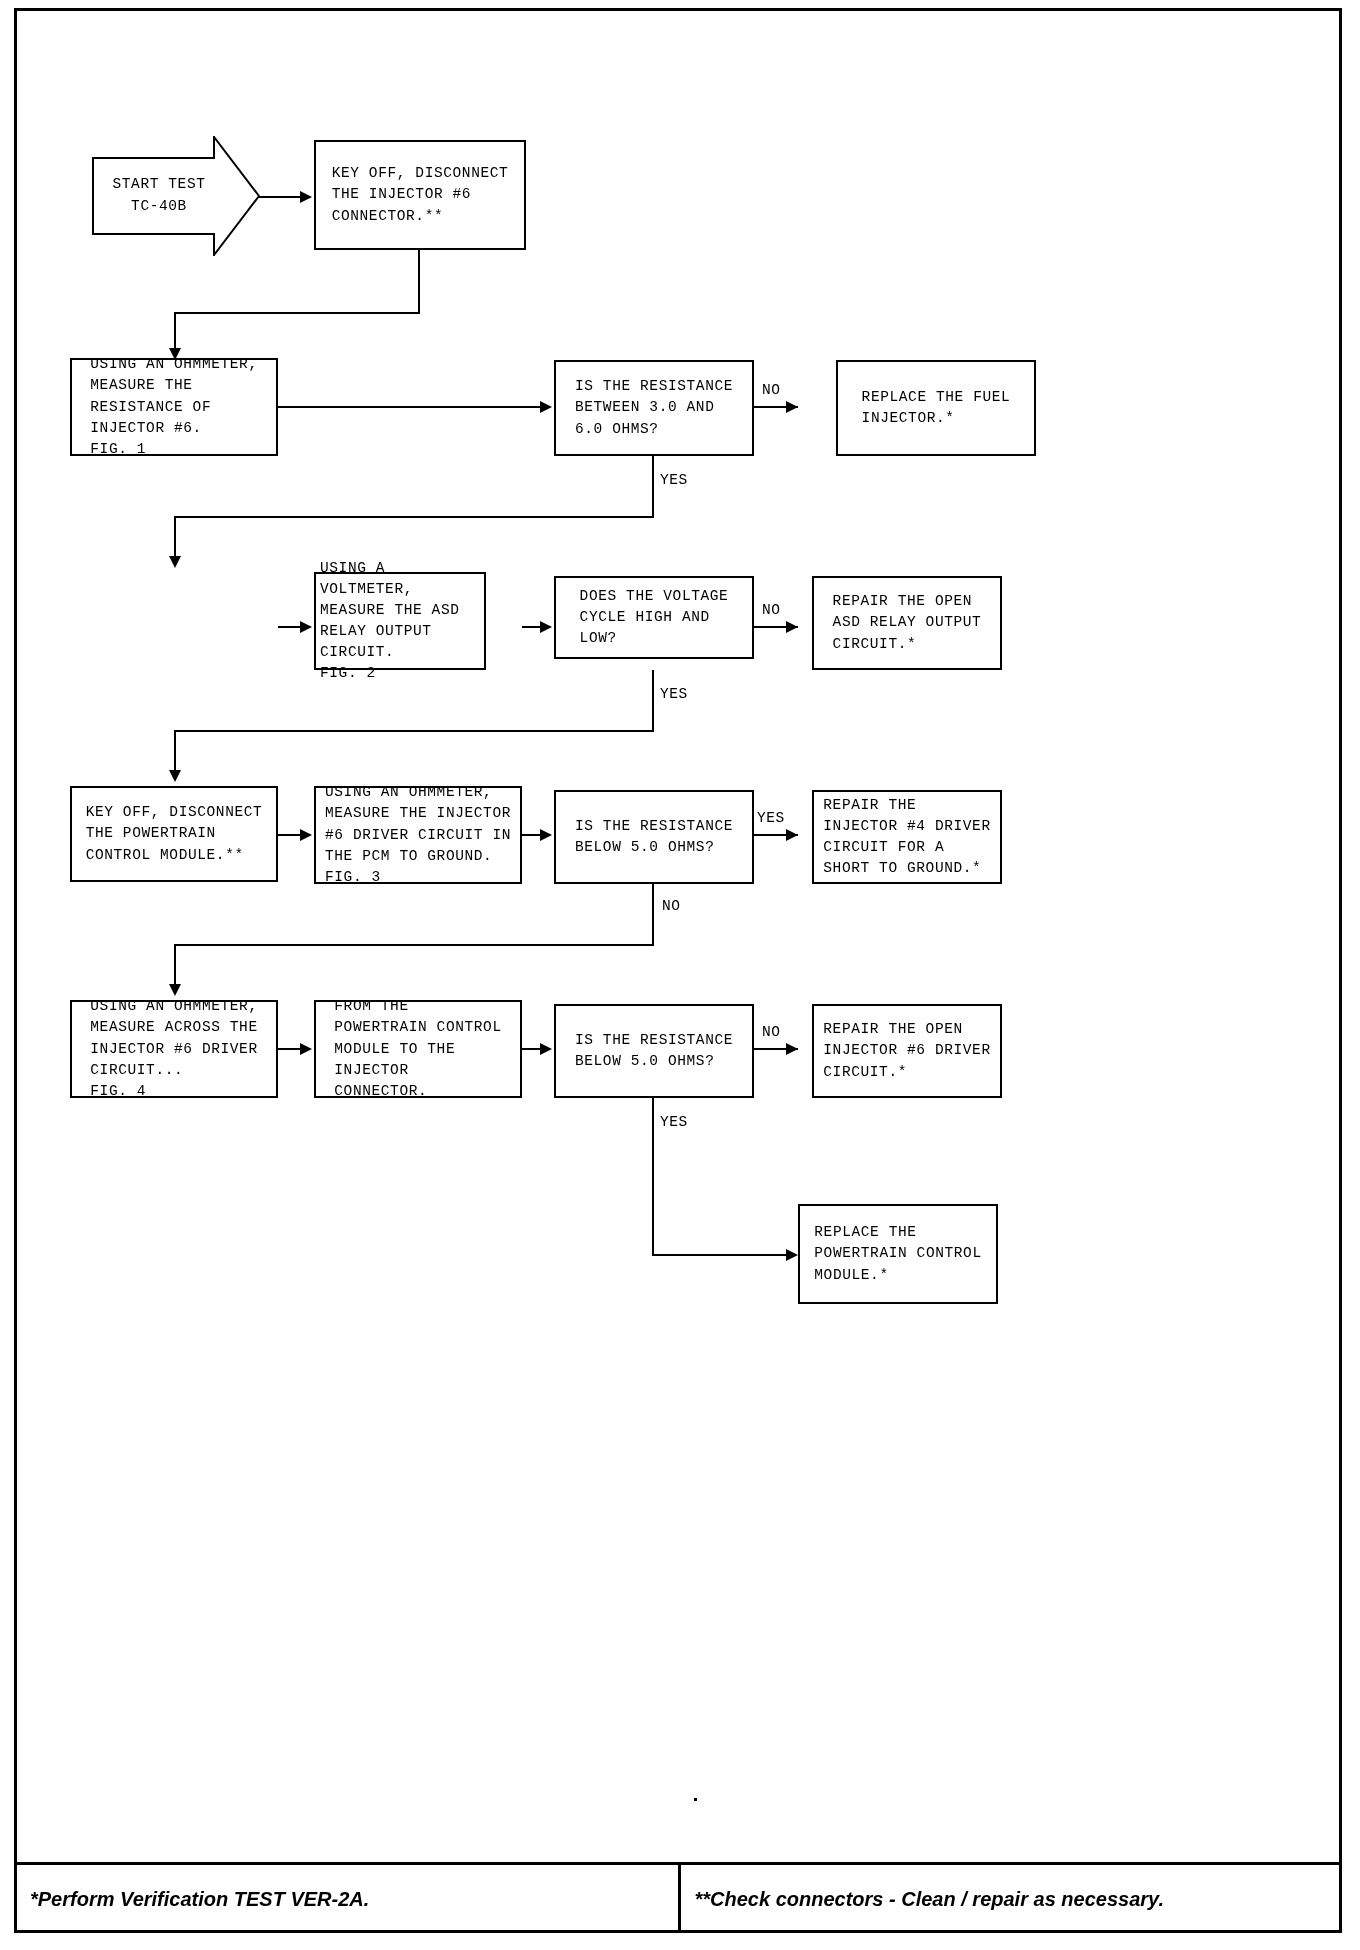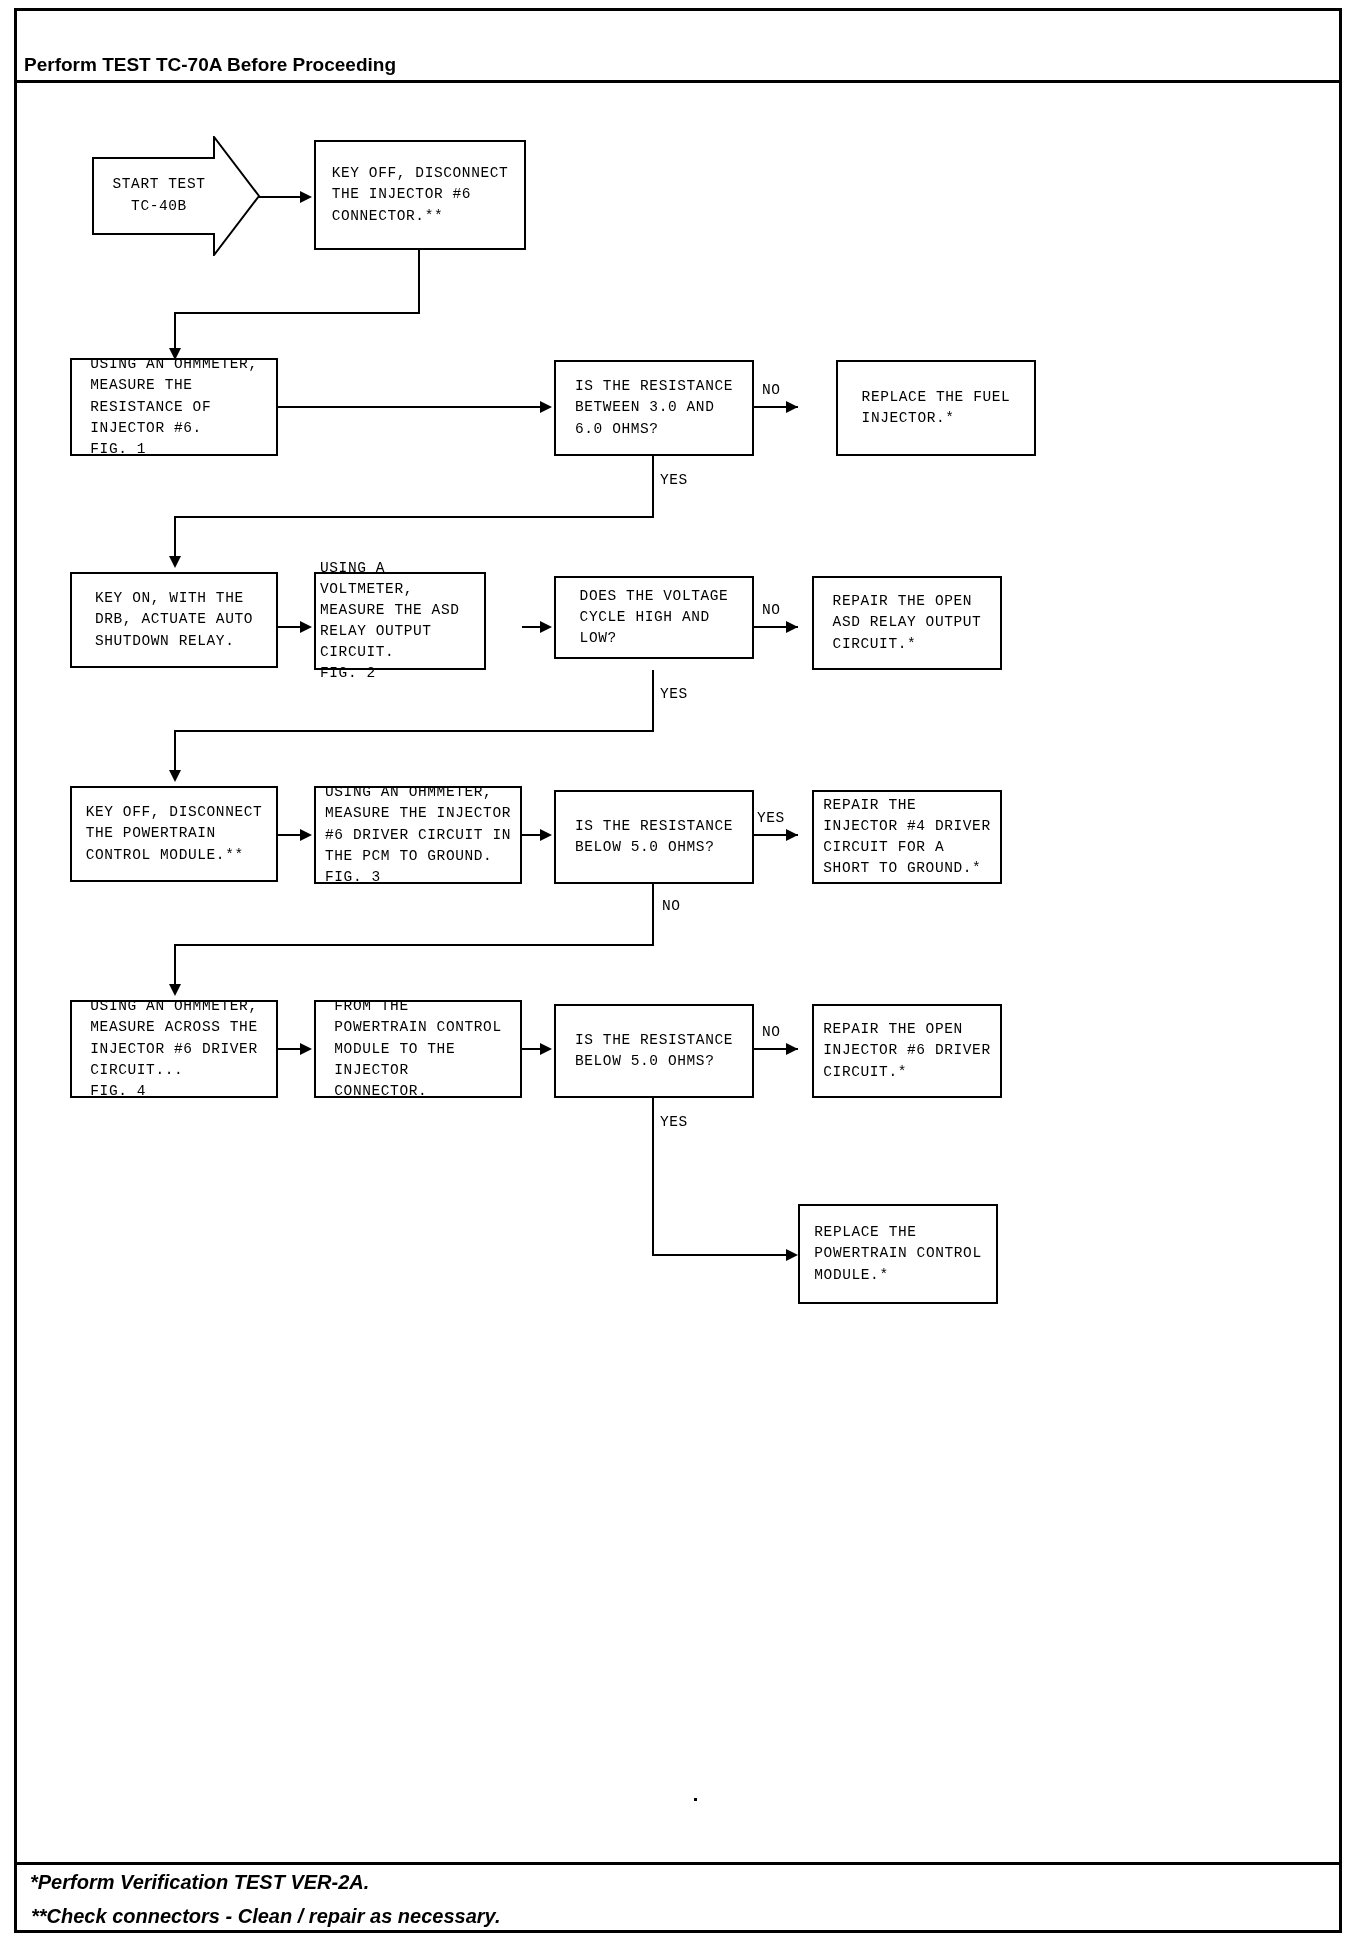--- a/index.html
+++ b/index.html
@@ -86,21 +86,20 @@
   
   .footer-block {
     position: absolute;
     left: 14px;
     top: 1862px;
     width: 1328px;
     height: 71px;
     box-sizing: border-box;
     border-top: 3px solid #000;
     display: flex;
-    flex-direction: column;
   }
   .footer-cell {
     flex: 1;
     display: flex;
     align-items: center;
     padding-left: 16px;
     box-sizing: border-box;
     font-weight: bold;
     font-style: italic;
     font-size: 20px;
@@ -194,21 +193,20 @@
   }
 </style>
 </head>
 <body>
 
 <div id="page">
 
   <div class="page-frame"></div>
 
   <div class="header-block">
-    <div class="header-row2">Perform TEST TC-70A Before Proceeding</div>
   </div>
 
   <div class="start-node" style="left:92px; top:136px; width:168px; height:120px;">
     <svg viewBox="0 0 168 120" preserveAspectRatio="none">
       <polygon points="1,22 122,22 122,1 167,60 122,119 122,98 1,98" fill="#ffffff" stroke="#000000" stroke-width="2"></polygon>
     </svg>
     <span class="start-label">START TEST
 TC-40B</span>
   </div>
 
@@ -243,23 +241,20 @@
 
   <div class="node" style="left:798px; top:360px; width:200px; height:96px;margin-left:38px;">REPLACE THE FUEL
 INJECTOR.*</div>
 
   <div class="conn conn-v" style="left:652px; top:456px; width:2px; height:62px;"></div>
   <div class="branch-label" style="left:660px; top:472px;">YES</div>
   <div class="conn conn-h" style="left:174px; top:516px; width:480px; height:2px;"></div>
   <div class="conn conn-v" style="left:174px; top:516px; width:2px; height:46px;"></div>
   <div class="arrowhead arrow-down" style="left:169px; top:556px;"></div>
 
-  <div class="node" style="left:70px; top:572px; width:208px; height:96px;">KEY ON, WITH THE
-DRB, ACTUATE AUTO
-SHUTDOWN RELAY.</div>
 
   <div class="conn conn-h" style="left:278px; top:626px; width:28px; height:2px;"></div>
   <div class="arrowhead arrow-right" style="left:300px; top:621px;"></div>
 
   <div class="node" style="left:314px; top:572px; width:172px; height:98px;">USING A VOLTMETER,
 MEASURE THE ASD
 RELAY OUTPUT
 CIRCUIT.
 FIG. 2</div>
 

